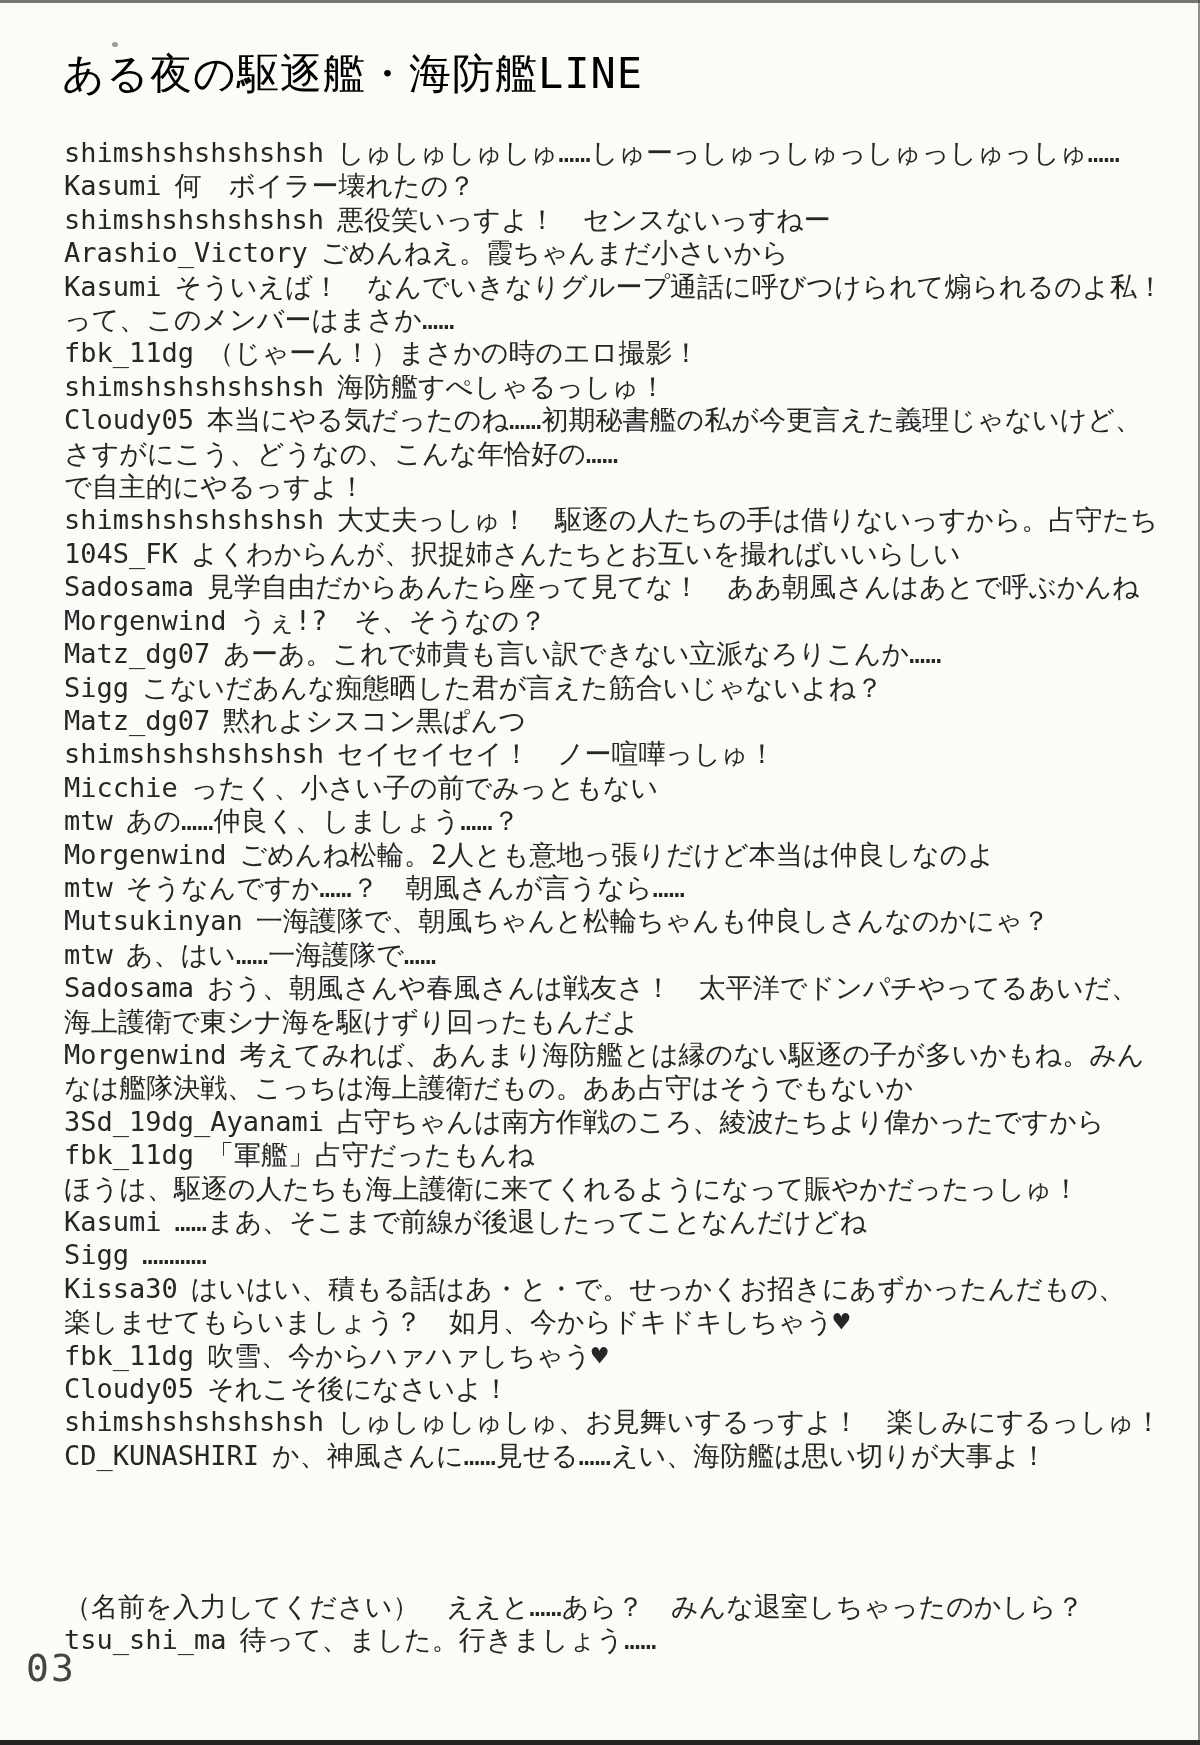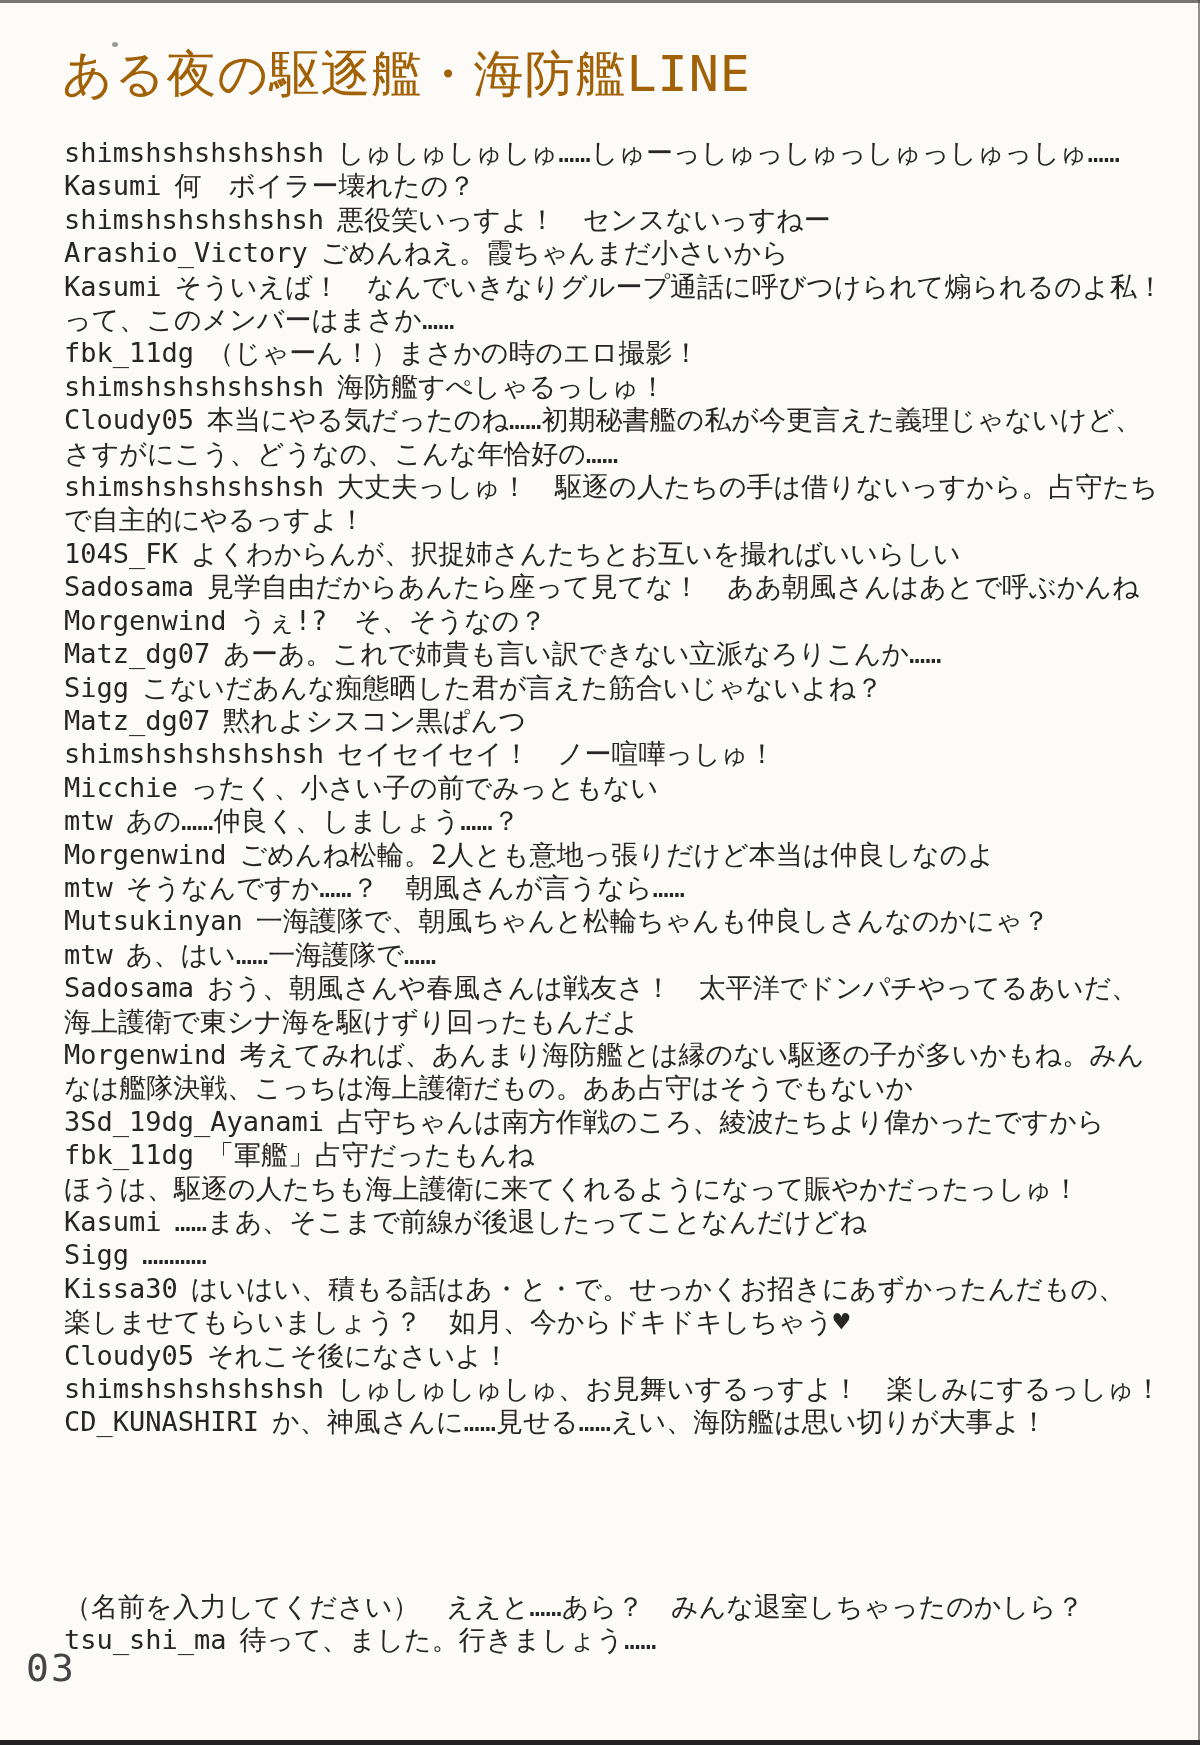--- a/index.html
+++ b/index.html
@@ -11,22 +11,22 @@
     font-family:"DejaVu Sans Mono","Liberation Mono",monospace;
     color:#262626;
   }
   .scan-edge{position:absolute;background:#4a4a4a;}
   .edge-top{top:0;left:0;width:1200px;height:3px;opacity:.75;}
   .edge-bottom{bottom:0;left:0;width:1200px;height:5px;background:#222;}
   .edge-right{top:0;right:0;width:2px;height:1745px;opacity:.6;}
   .speck{position:absolute;left:112px;top:42px;width:6px;height:5px;background:#9a9a9a;border-radius:50%;}
   .title{
     position:absolute;left:62px;top:48px;
-    font-size:50px;line-height:52px;letter-spacing:1px;
-    color:#a16207;white-space:pre;
+    font-size:42px;line-height:52px;letter-spacing:1px;
+    color:#000000;white-space:pre;
   }
   .chat{position:absolute;left:64px;top:136px;width:1090px;}
   .ending{position:absolute;left:64px;top:1590px;width:1090px;}
   .line{
     font-size:27px;line-height:33.4px;
     white-space:pre;letter-spacing:0;
   }
   .user{margin-right:13px;}
   .pagenum{
     position:absolute;left:26px;top:1646px;
@@ -49,22 +49,22 @@
       <div class="line"><span class="user">shimshshshshshsh</span><span class="msg">しゅしゅしゅしゅ……しゅーっしゅっしゅっしゅっしゅっしゅ……</span></div>
       <div class="line"><span class="user">Kasumi</span><span class="msg">何　ボイラー壊れたの？</span></div>
       <div class="line"><span class="user">shimshshshshshsh</span><span class="msg">悪役笑いっすよ！　センスないっすねー</span></div>
       <div class="line"><span class="user">Arashio_Victory</span><span class="msg">ごめんねえ。霞ちゃんまだ小さいから</span></div>
       <div class="line"><span class="user">Kasumi</span><span class="msg">そういえば！　なんでいきなりグループ通話に呼びつけられて煽られるのよ私！</span></div>
       <div class="line"><span class="msg">って、このメンバーはまさか……</span></div>
       <div class="line"><span class="user">fbk_11dg</span><span class="msg">（じゃーん！）まさかの時のエロ撮影！</span></div>
       <div class="line"><span class="user">shimshshshshshsh</span><span class="msg">海防艦すぺしゃるっしゅ！</span></div>
       <div class="line"><span class="user">Cloudy05</span><span class="msg">本当にやる気だったのね……初期秘書艦の私が今更言えた義理じゃないけど、</span></div>
       <div class="line"><span class="msg">さすがにこう、どうなの、こんな年恰好の……</span></div>
+      <div class="line"><span class="msg">で自主的にやるっすよ！</span></div>
       <div class="line"><span class="user">shimshshshshshsh</span><span class="msg">大丈夫っしゅ！　駆逐の人たちの手は借りないっすから。占守たち</span></div>
-      <div class="line"><span class="msg">で自主的にやるっすよ！</span></div>
       <div class="line"><span class="user">104S_FK</span><span class="msg">よくわからんが、択捉姉さんたちとお互いを撮ればいいらしい</span></div>
       <div class="line"><span class="user">Sadosama</span><span class="msg">見学自由だからあんたら座って見てな！　ああ朝風さんはあとで呼ぶかんね</span></div>
       <div class="line"><span class="user">Morgenwind</span><span class="msg">うぇ!?　そ、そうなの？</span></div>
       <div class="line"><span class="user">Matz_dg07</span><span class="msg">あーあ。これで姉貴も言い訳できない立派なろりこんか……</span></div>
       <div class="line"><span class="user">Sigg</span><span class="msg">こないだあんな痴態晒した君が言えた筋合いじゃないよね？</span></div>
       <div class="line"><span class="user">Matz_dg07</span><span class="msg">黙れよシスコン黒ぱんつ</span></div>
       <div class="line"><span class="user">shimshshshshshsh</span><span class="msg">セイセイセイ！　ノー喧嘩っしゅ！</span></div>
       <div class="line"><span class="user">Micchie</span><span class="msg">ったく、小さい子の前でみっともない</span></div>
       <div class="line"><span class="user">mtw</span><span class="msg">あの……仲良く、しましょう……？</span></div>
       <div class="line"><span class="user">Morgenwind</span><span class="msg">ごめんね松輪。2人とも意地っ張りだけど本当は仲良しなのよ</span></div>
@@ -75,20 +75,21 @@
       <div class="line"><span class="msg">海上護衛で東シナ海を駆けずり回ったもんだよ</span></div>
       <div class="line"><span class="user">Morgenwind</span><span class="msg">考えてみれば、あんまり海防艦とは縁のない駆逐の子が多いかもね。みん</span></div>
       <div class="line"><span class="msg">なは艦隊決戦、こっちは海上護衛だもの。ああ占守はそうでもないか</span></div>
       <div class="line"><span class="user">3Sd_19dg_Ayanami</span><span class="msg">占守ちゃんは南方作戦のころ、綾波たちより偉かったですから</span></div>
       <div class="line"><span class="user">fbk_11dg</span><span class="msg">「軍艦」占守だったもんね</span></div>
       <div class="line"><span class="msg">ほうは、駆逐の人たちも海上護衛に来てくれるようになって賑やかだったっしゅ！</span></div>
       <div class="line"><span class="user">Kasumi</span><span class="msg">……まあ、そこまで前線が後退したってことなんだけどね</span></div>
       <div class="line"><span class="user">Sigg</span><span class="msg">…………</span></div>
       <div class="line"><span class="user">Kissa30</span><span class="msg">はいはい、積もる話はあ・と・で。せっかくお招きにあずかったんだもの、</span></div>
       <div class="line"><span class="msg">楽しませてもらいましょう？　如月、今からドキドキしちゃう♥</span></div>
+      <div class="line"><span class="user">fbk_11dg</span><span class="msg">吹雪、今からハァハァしちゃう♥</span></div>
       <div class="line"><span class="user">Cloudy05</span><span class="msg">それこそ後になさいよ！</span></div>
       <div class="line"><span class="user">shimshshshshshsh</span><span class="msg">しゅしゅしゅしゅ、お見舞いするっすよ！　楽しみにするっしゅ！</span></div>
       <div class="line"><span class="user">CD_KUNASHIRI</span><span class="msg">か、神風さんに……見せる……えい、海防艦は思い切りが大事よ！</span></div>
     </div>
 
   <div class="ending" id="ending-lines">
       <div class="line"><span class="msg">（名前を入力してください）　ええと……あら？　みんな退室しちゃったのかしら？</span></div>
       <div class="line"><span class="user">tsu_shi_ma</span><span class="msg">待って、ました。行きましょう……</span></div>
     </div>
 

